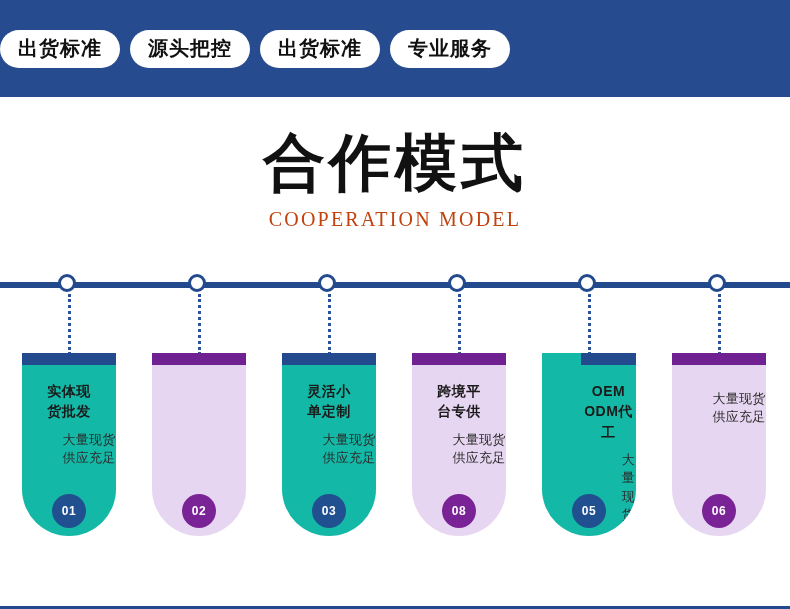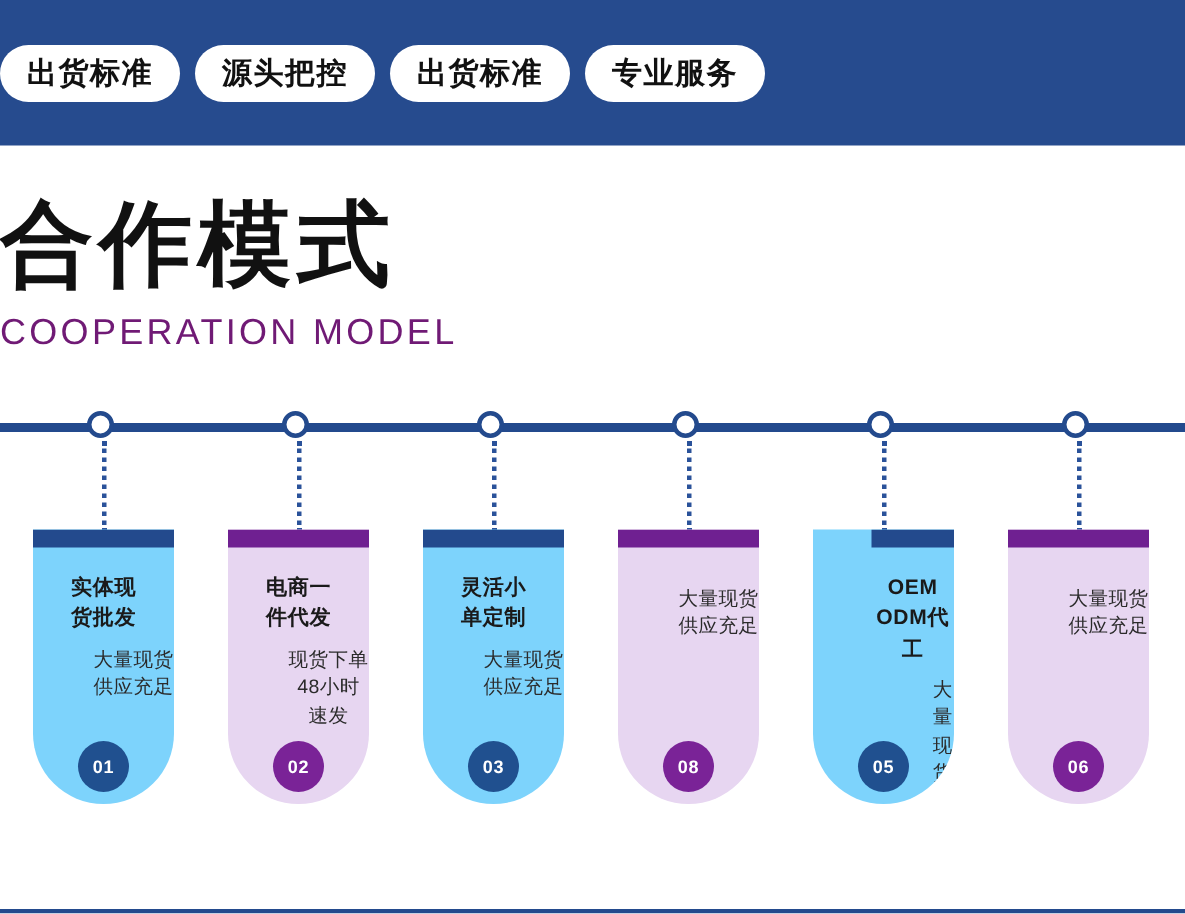--- a/index.html
+++ b/index.html
@@ -42,36 +42,38 @@
     letter-spacing: 1px;
     white-space: nowrap;
   }
 
   
   .heading-block {
     position: absolute;
     left: 0;
     top: 97px;
     width: 790px;
+    text-align: center;
+    font-family: Liberation Serif, serif;
   }
   .main-title {
     margin: 0;
     padding-top: 34px;
     font-size: 62px;
     line-height: 1.05;
     font-weight: bold;
     color: #111111;
     letter-spacing: 4px;
   }
   .sub-title {
     margin: 0;
     padding-top: 12px;
-    font-size: 24px;
+    font-size: 20px;
     font-weight: normal;
-    color: #701a75;
+    color: #c2410c;
     letter-spacing: 2.2px;
   }
 
   
   .timeline {
     position: absolute;
     left: 0;
     top: 282px;
     width: 790px;
     height: 6px;
@@ -143,21 +145,21 @@
     display: flex;
     align-items: center;
     justify-content: center;
     color: #ffffff;
     font-size: 12px;
     font-weight: bold;
     letter-spacing: 0.5px;
   }
 
   
-  .theme-blue { background: #7dd3fc; }
+  .theme-blue { background: #14b8a6; }
   .theme-blue .cap { background: #234a8d; }
   .theme-blue .badge { background: #20508f; }
   
   .theme-purple { background: #e7d6f1; }
   .theme-purple .cap { background: #6f2091; }
   .theme-purple .badge { background: #7a2397; }
 
   
   .bottom-rule {
     position: absolute;
@@ -217,30 +219,20 @@
     <div class="card-desc">
       <div>大量现货</div>
       <div>供应充足</div>
     </div>
   </div>
   <div class="badge">01</div>
 </div>
 
 <div class="card theme-purple" style="left:152px;">
   <div class="cap"></div>
-  <div class="inner">
-    <div class="card-title">
-      <div>电商一</div>
-      <div>件代发</div>
-    </div>
-    <div class="card-desc">
-      <div>现货下单</div>
-      <div>48小时速发</div>
-    </div>
-  </div>
   <div class="badge">02</div>
 </div>
 
 <div class="card theme-blue" style="left:282px;">
   <div class="cap"></div>
   <div class="inner">
     <div class="card-title">
       <div>灵活小</div>
       <div>单定制</div>
     </div>
@@ -248,20 +240,24 @@
       <div>大量现货</div>
       <div>供应充足</div>
     </div>
   </div>
   <div class="badge">03</div>
 </div>
 
 <div class="card theme-purple" style="left:412px;">
   <div class="cap"></div>
   <div class="inner">
+    <div class="card-title">
+      <div>跨境平</div>
+      <div>台专供</div>
+    </div>
     <div class="card-desc">
       <div>大量现货</div>
       <div>供应充足</div>
     </div>
   </div>
   <div class="badge">08</div>
 </div>
 
 <div class="card theme-blue" style="left:542px;padding-left:39px;">
   <div class="cap"></div>

